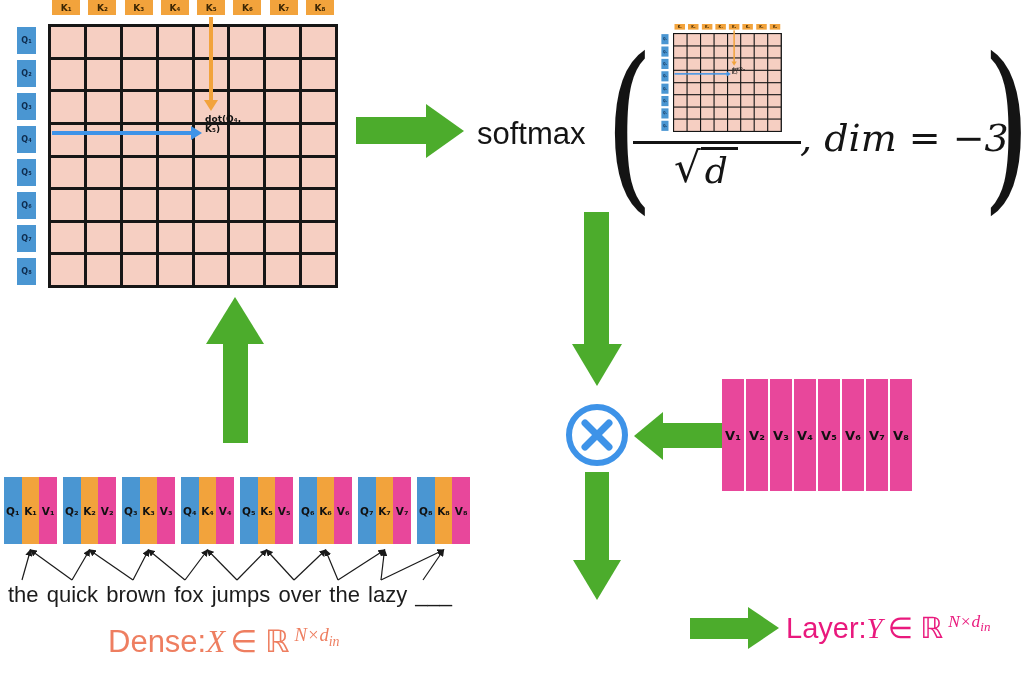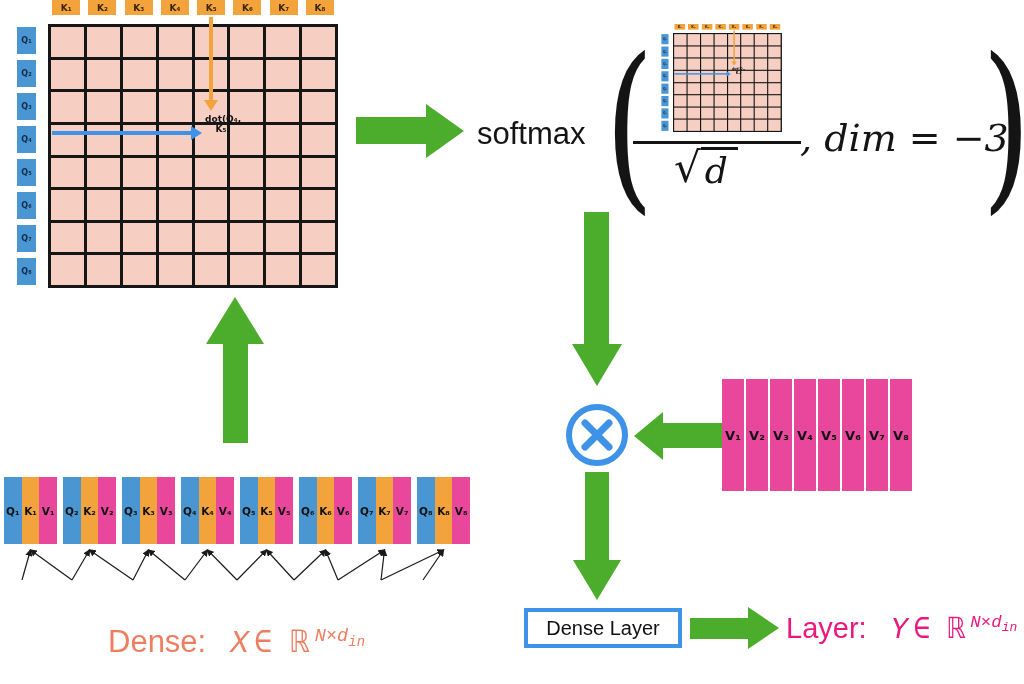--- a/index.html
+++ b/index.html
@@ -1,17 +1,17 @@
 <!DOCTYPE html>
 <html style="--green_arrow: #4CAC2C; --matrix_cell: #F6CFC2; --k_orange: #F2A33C; --q_blue: #4A96D2; --v_magenta: #E8479B; --multiply_blue: #3E93E8; --grid_line: #161616; --output_pink: #E9197D; --input_coral: #EE7E60; --text_dark: #141414;"><head>
 <meta charset="utf-8">
 <style>
   *{margin:0;padding:0;box-sizing:border-box;}
   html,body{width:1024px;height:684px;background:#fff;font-family:"Liberation Sans",sans-serif;overflow:hidden;}
-  #page{position:relative;width:1024px;height:605px;background:#fff;text-align:center;}
+  #page{position:relative;width:1024px;height:605px;background:#fff;}
 
   
   .matrix{position:absolute;width:336px;height:294px;}
   .matrix-large{left:8px;top:0;}
   .matrix-mini{left:658px;top:24px;transform:scale(0.375);transform-origin:top left;}
   .mx-krow{display:flex;margin-left:40px;height:24px;}
   .mx-kcell{width:36.25px;display:flex;justify-content:center;align-items:flex-start;}
   .k-box{width:28px;height:15px;background:var(--k_orange);font-size:9px;font-weight:bold;color:#3a2503;
          display:flex;align-items:center;justify-content:center;font-family:"DejaVu Sans",sans-serif;}
   .mx-body{display:flex;}
@@ -64,21 +64,21 @@
   
   .multiply{position:absolute;left:560px;top:398px;}
   .v-matrix{position:absolute;left:722px;top:379px;width:190px;height:112px;display:flex;gap:2px;}
   .v-col{flex:1;background:var(--v_magenta);display:flex;align-items:center;justify-content:center;
          font-size:13px;font-weight:bold;color:#111;font-family:"DejaVu Sans",sans-serif;}
   .dense-box{position:absolute;left:524px;top:608px;width:158px;height:40px;background:#fff;
              border:4px solid var(--multiply_blue);display:flex;align-items:center;justify-content:center;
              font-size:20px;color:#111;}
   .output-label{position:absolute;left:786px;top:611px;font-size:29px;color:var(--output_pink);white-space:nowrap;}
   .input-label{position:absolute;left:108px;top:623px;font-size:31px;color:var(--input_coral);white-space:nowrap;}
-  .math{font-family:Liberation Mono, monospace;font-style:italic;margin-left:24px;}
+  .math{font-family:Liberation Serif, serif;font-style:italic;margin-left:0;}
   .math .rel{margin:0 5px;font-style:normal;}
   .math sup{font-size:60%;}
   .math sup sub{font-size:75%;}
 
   
   .token-row{position:absolute;left:4px;top:477px;width:466px;display:flex;justify-content:space-between;}
   .tok-group{display:flex;width:53px;height:67px;}
   .tok-bar{flex:1;display:flex;align-items:center;justify-content:center;font-size:10.5px;font-weight:bold;
            color:#111;font-family:"DejaVu Sans",sans-serif;}
   .tok-q{background:var(--q_blue);}
@@ -385,21 +385,20 @@
       <div class="v-col">V₇</div>
       <div class="v-col">V₈</div>
     </div>
 
   <div class="gbar a4-bar"></div>
   <div class="ghead a4-head"></div>
 
   <div class="gbar a5-bar"></div>
   <div class="ghead a5-head"></div>
 
-  <div class="dense-box">Dense Layer</div>
 
   <div class="gbar a6-bar"></div>
   <div class="ghead a6-head"></div>
 
   <div class="output-label">
     <span>Layer:</span><span class="math"><i>Y</i><span class="rel">∈ ℝ</span><sup><span>N×d</span><sub>in</sub></sup></span>
   </div>
 
   <div class="ghead a3-head"></div>
   <div class="gbar a3-bar"></div>
@@ -464,18 +463,19 @@
       <line x1="237" y1="35" x2="266.5" y2="5" stroke="#1a1a1a" stroke-width="1.2" marker-end="url(#ah)"></line>
       <line x1="294" y1="35" x2="266.5" y2="5" stroke="#1a1a1a" stroke-width="1.2" marker-end="url(#ah)"></line>
       <line x1="294" y1="35" x2="325.5" y2="5" stroke="#1a1a1a" stroke-width="1.2" marker-end="url(#ah)"></line>
       <line x1="338" y1="35" x2="325.5" y2="5" stroke="#1a1a1a" stroke-width="1.2" marker-end="url(#ah)"></line>
       <line x1="338" y1="35" x2="384.5" y2="5" stroke="#1a1a1a" stroke-width="1.2" marker-end="url(#ah)"></line>
       <line x1="381" y1="35" x2="384.5" y2="5" stroke="#1a1a1a" stroke-width="1.2" marker-end="url(#ah)"></line>
       <line x1="381" y1="35" x2="443.5" y2="5" stroke="#1a1a1a" stroke-width="1.2" marker-end="url(#ah)"></line>
       <line x1="423" y1="35" x2="443.5" y2="5" stroke="#1a1a1a" stroke-width="1.2" marker-end="url(#ah)"></line>
     </svg>
 
+  <div class="sentence">the quick brown fox jumps over the lazy ___</div>
 
   <div class="input-label">
     <span>Dense:</span><span class="math"><i>X</i><span class="rel">∈ ℝ</span><sup><span>N×d</span><sub>in</sub></sup></span>
   </div>
 
 </div>
 
 </body></html>

